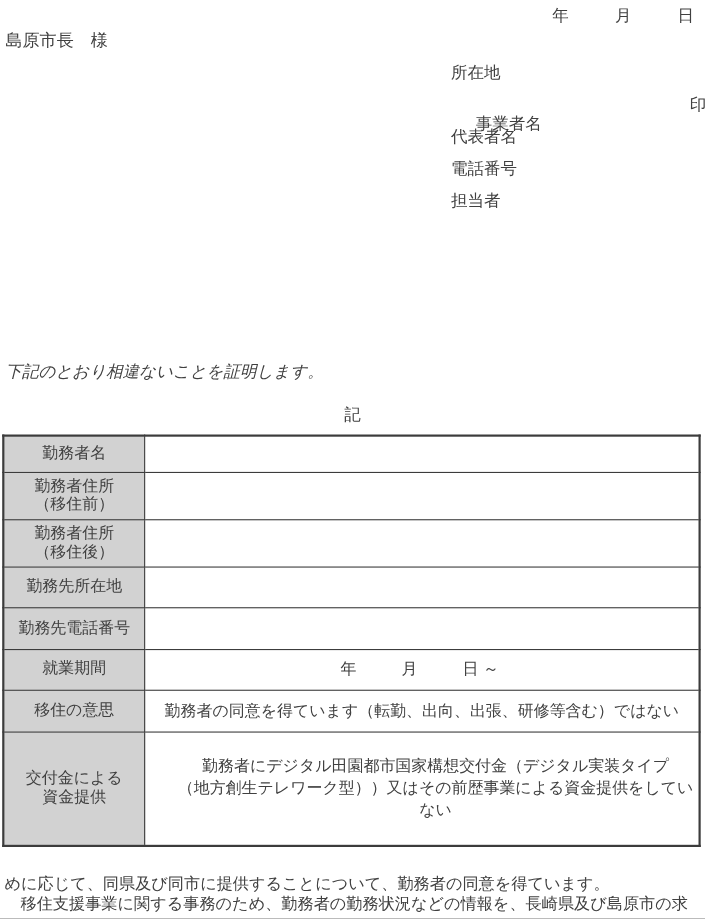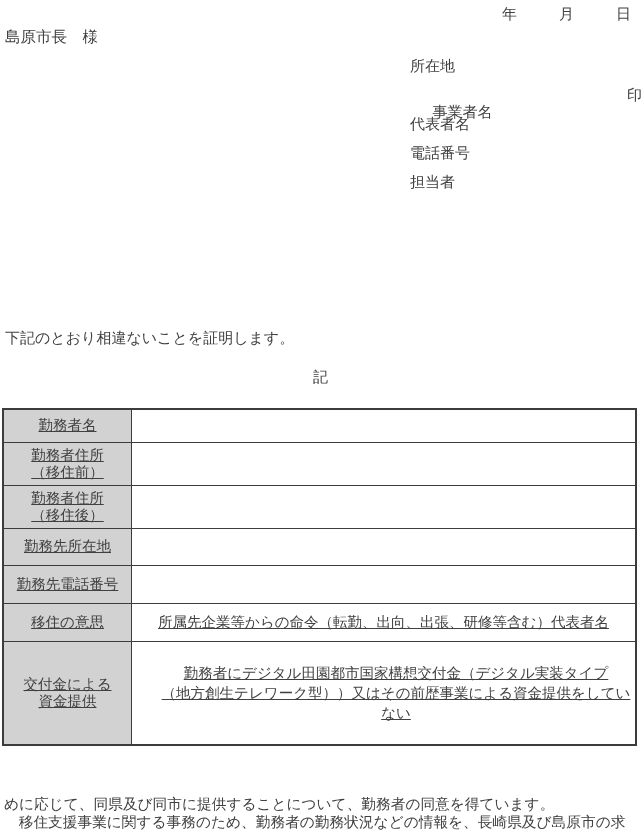--- a/index.html
+++ b/index.html
@@ -15,29 +15,28 @@
   .date-line{
     top:5px;right:6px;
     font-size:15px;letter-spacing:4px;
     white-space:pre;
   }
   .recipient{top:27px;left:5px;font-size:15.5px;white-space:pre;}
   .sender{top:57px;left:370px;font-size:15px;margin-left:40px;}
   .sender .line{position:relative;height:29px;white-space:pre;}
   .seal{position:absolute;left:217px;top:0;}
   .doc-title{top:240px;left:0;width:100%;text-align:center;font-size:15px;white-space:pre;}
-  .statement{top:329px;left:5px;font-size:15px;white-space:pre;}
+  .statement{top:329px;left:5px;font-size:15px;white-space:pre;font-style:italic;}
   .ki{top:368px;left:0;width:100%;text-align:center;font-size:15px;}
   table.form{
-    position:absolute;top:408px;left:2px;
+    position:absolute;top:395px;left:2px;
     width:635px;
     border-collapse:collapse;
     border:2px solid #3c3c3c;
     table-layout:fixed;
-    text-decoration:underline;
   }
   table.form td{
     border:1px solid #3c3c3c;
     font-size:14.5px;
     padding:0;
     vertical-align:middle;
   }
   td.lbl{
     width:127px;
     background:#d2d2d2;
@@ -105,23 +104,27 @@
       <td class="val blank"></td>
     </tr>
     <tr style="height:37px;margin-left:44px;">
       <td class="lbl">勤務先所在地</td>
       <td class="val blank"></td>
     </tr>
     <tr style="height:38px;">
       <td class="lbl">勤務先電話番号</td>
       <td class="val blank"></td>
     </tr>
+    <tr style="height:37px;">
+      <td class="lbl">就業期間</td>
+      <td class="val period-val">年　　月　　日～</td>
+    </tr>
     <tr style="height:38px;margin-top:15px;">
       <td class="lbl">移住の意思</td>
-      <td class="val">所属先企業等からの命令（転勤、出向、出張、研修等含む）代表者名</td>
+      <td class="val">勤務者の同意を得ています（転勤、出向、出張、研修等含む）ではない</td>
     </tr>
     <tr style="height:104px;margin-left:17px;">
       <td class="lbl">
         <div class="two-line">
           <span>交付金による</span>
           <span>資金提供</span>
         </div>
       </td>
       <td class="val">
         <div class="two-line">

